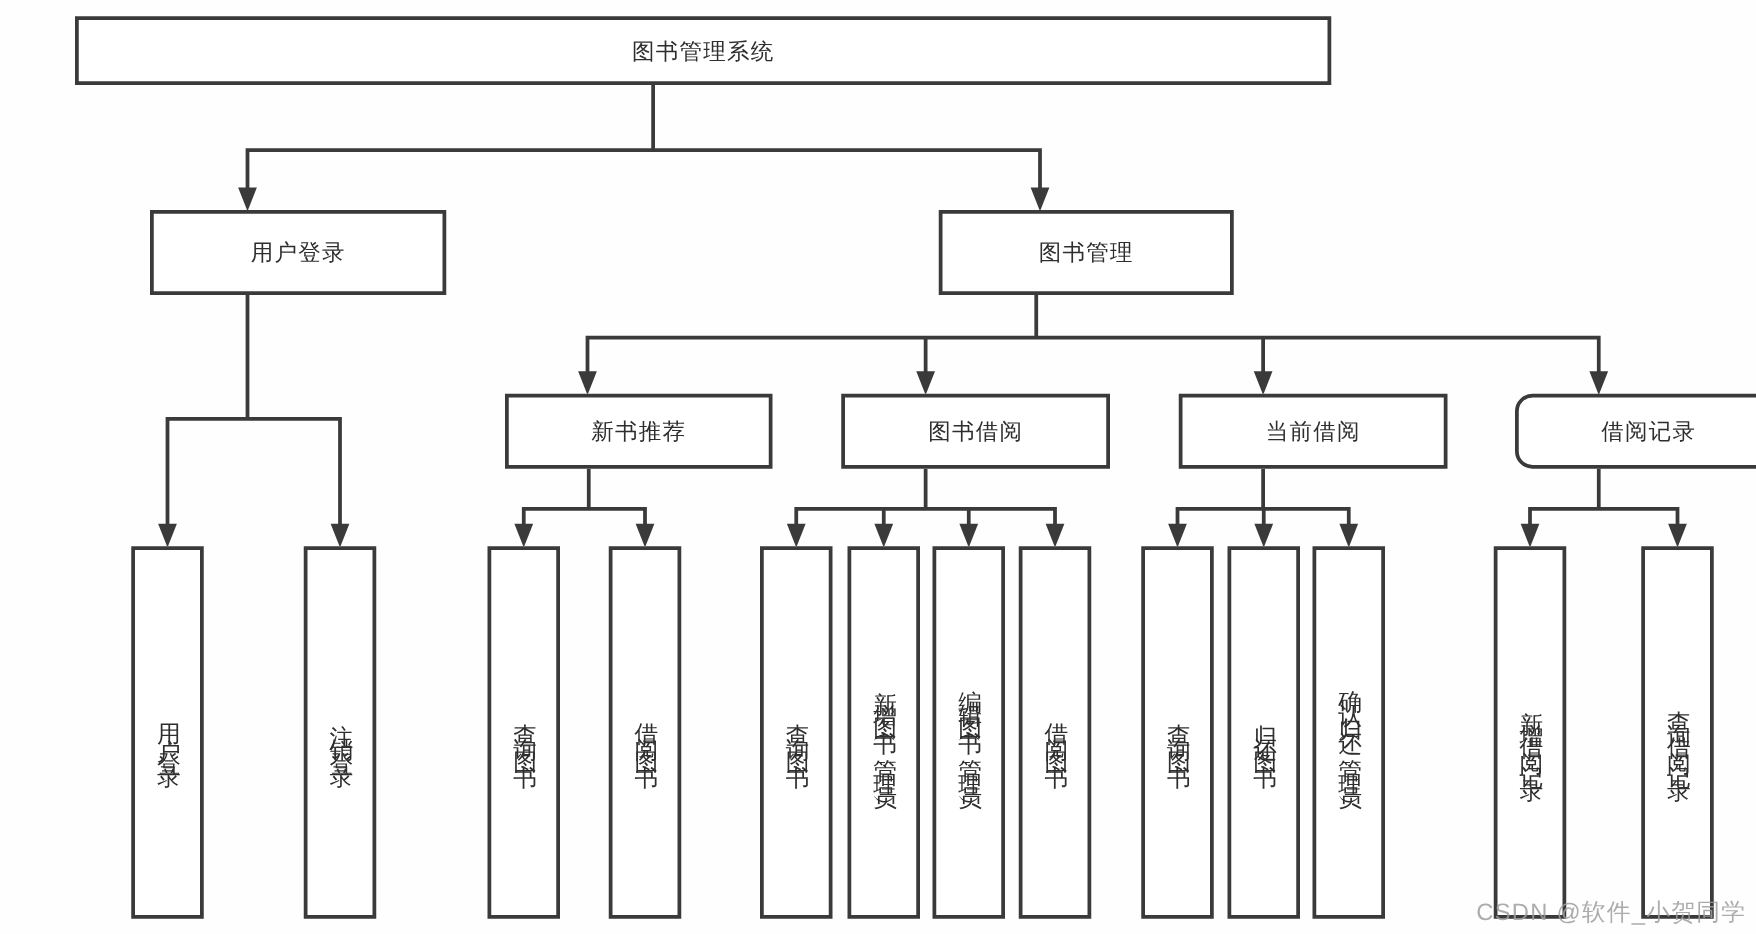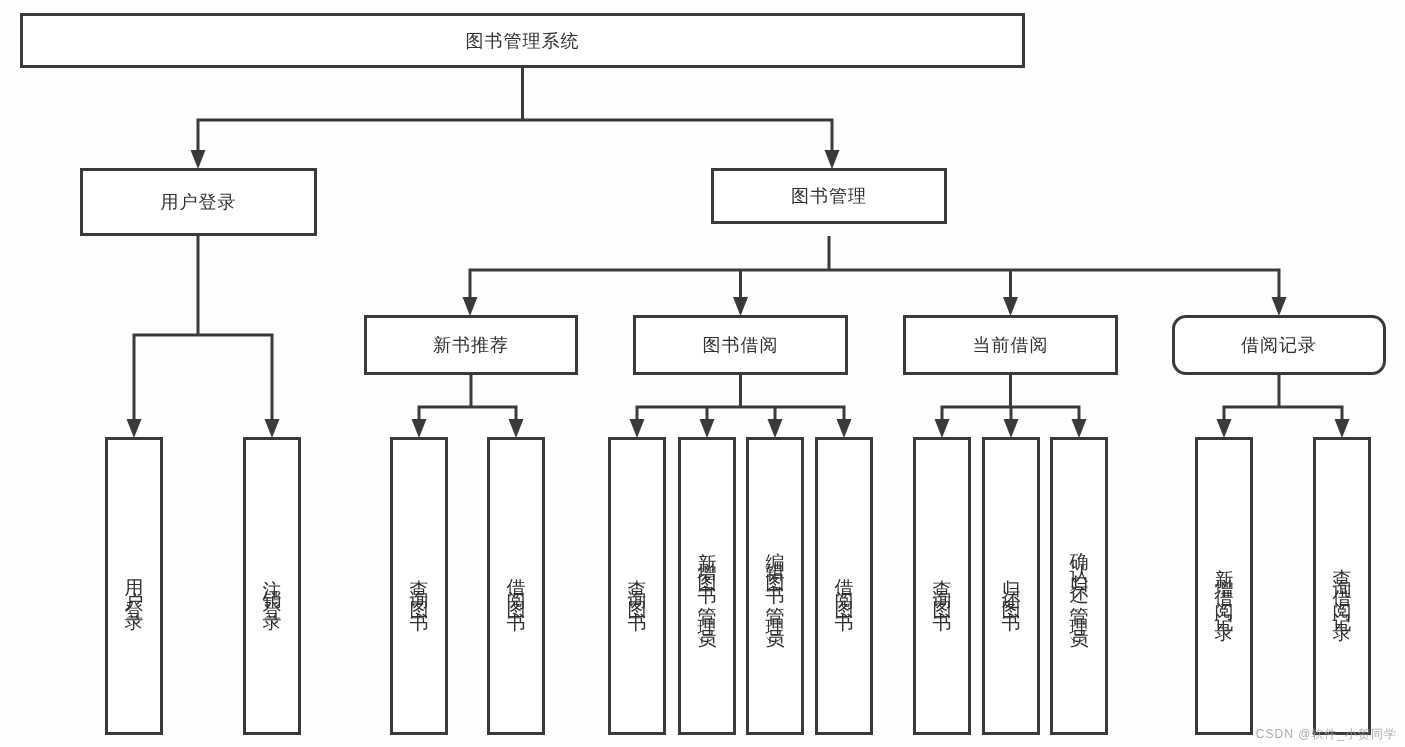--- a/index.html
+++ b/index.html
@@ -27,40 +27,41 @@
   .node {
     position: absolute;
     background: #ffffff;
     border: 3px solid #3a3a3a;
     display: flex;
     align-items: center;
     justify-content: center;
     font-size: 18px;
     letter-spacing: 1px;
     white-space: nowrap;
+    margin-left: 40px;
   }
   .vnode {
     position: absolute;
     top: 437px;
     width: 58px;
     height: 298px;
     background: #ffffff;
     border: 3px solid #3a3a3a;
     writing-mode: vertical-rl;
     text-orientation: mixed;
     text-align: center;
     font-size: 19px;
     letter-spacing: 11px;
     line-height: 52px;
   }
   .watermark {
     position: absolute;
     right: 8px;
     bottom: 4px;
-    font-size: 12px;
+    font-size: 19px;
     letter-spacing: 1px;
     color: rgba(158,158,158,0.85);
     white-space: nowrap;
   }
 </style>
 </head>
 <body>
 
 <div class="canvas">
 
@@ -103,21 +104,21 @@
     <g>
       <path d="M1279,375 V408.5 M1222.5,407 H1343.5 M1224,407 V421 M1342,407 V421"></path>
       <polygon points="1216.5,419 1231.5,419 1224,438"></polygon>
       <polygon points="1334.5,419 1349.5,419 1342,438"></polygon>
     </g>
   </svg>
 
   <div class="node" style="left:20px; top:13px; width:1005px; height:55px;">图书管理系统</div>
 
   <div class="node" style="left:80px; top:168px; width:237px; height:68px;">用户登录</div>
-  <div class="node" style="left:711px; top:168px; width:236px; height:56px;">图书管理</div>
+  <div class="node" style="left:711px; top:168px; width:236px; height:68px;">图书管理</div>
 
   <div class="node" style="left:633px; top:315px; width:215px; height:60px;">图书借阅</div>
   <div class="node" style="left:364px; top:315px; width:214px; height:60px;">新书推荐</div>
   <div class="node" style="left:903px; top:315px; width:215px; height:60px;font-family:Liberation Mono, monospace;">当前借阅</div>
   <div class="node" style="left:1172px; top:315px; width:214px; height:60px;border-radius:14px;">借阅记录</div>
 
   <div class="vnode" style="left:105px;">用户登录</div>
   <div class="vnode" style="left:243px;">注销登录</div>
 
   <div class="vnode" style="left:390px;">查询图书</div>

